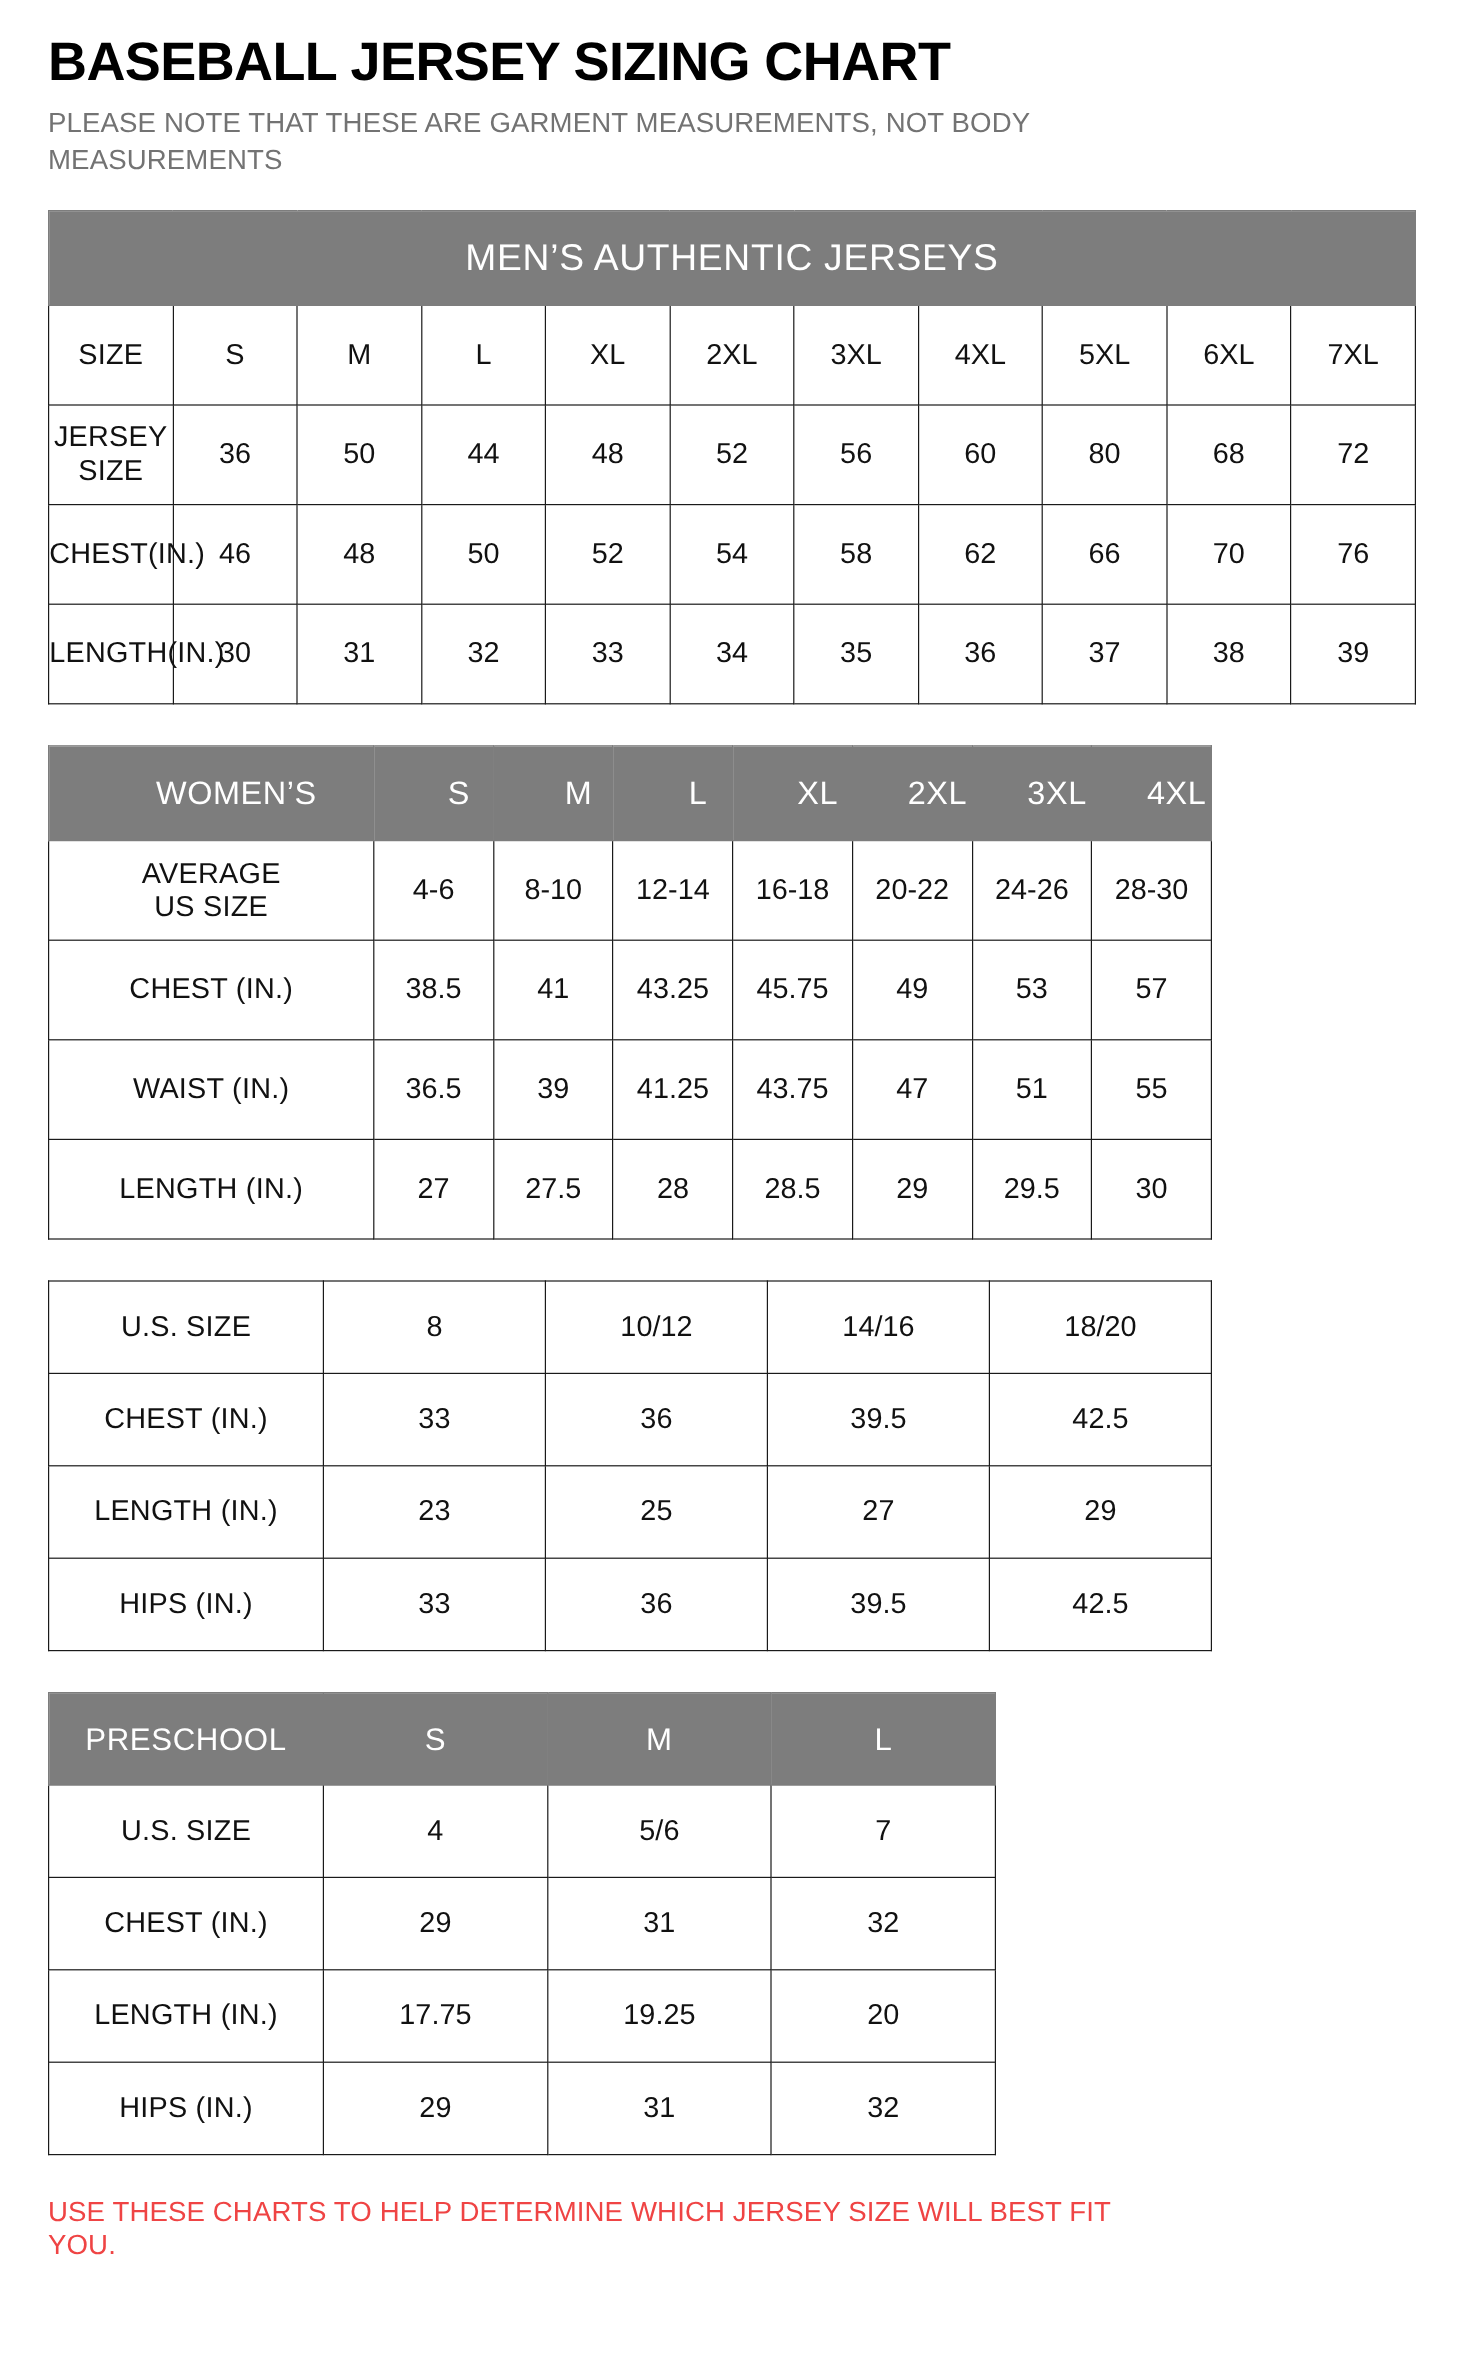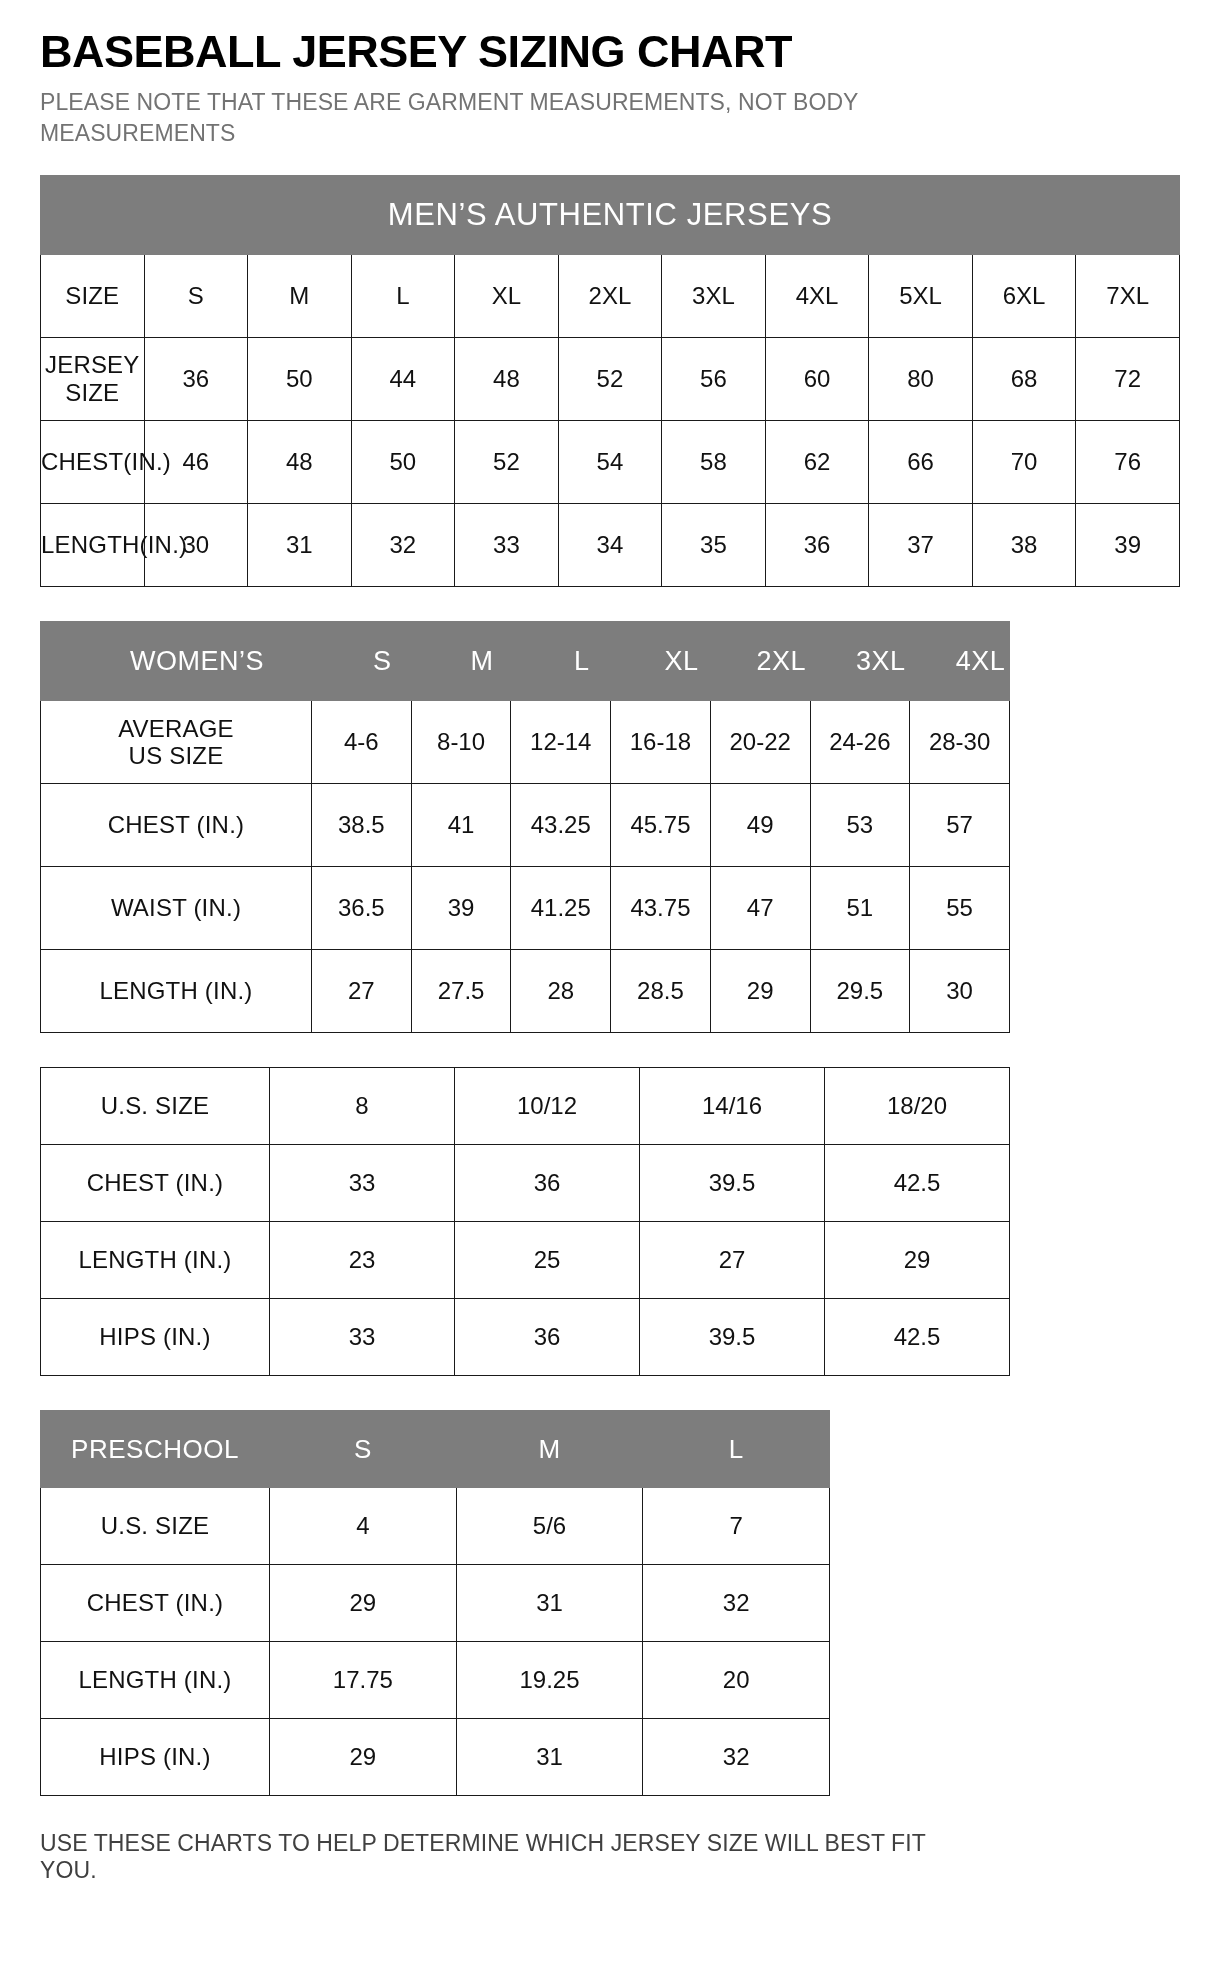--- a/index.html
+++ b/index.html
@@ -82,21 +82,21 @@
   .two-line { line-height: 1.15; }
   
   #boys-table { width: 970px; }
   #boys-table .c-label { width: 228px; }
   #boys-table td { height: 76px; }
   
   #preschool-table { width: 790px; padding-left: 40px; }
   #preschool-table .c-label { width: 228px; }
   #preschool-table td { height: 76px; }
   .footer {
-    color: #404040;
+    color: #ef4444;
     font-size: 23px;
     margin: 6px 0 0 0;
     letter-spacing: 0.1px;
   }
 </style>
 </head>
 <body>
 
 <div class="page">
 

